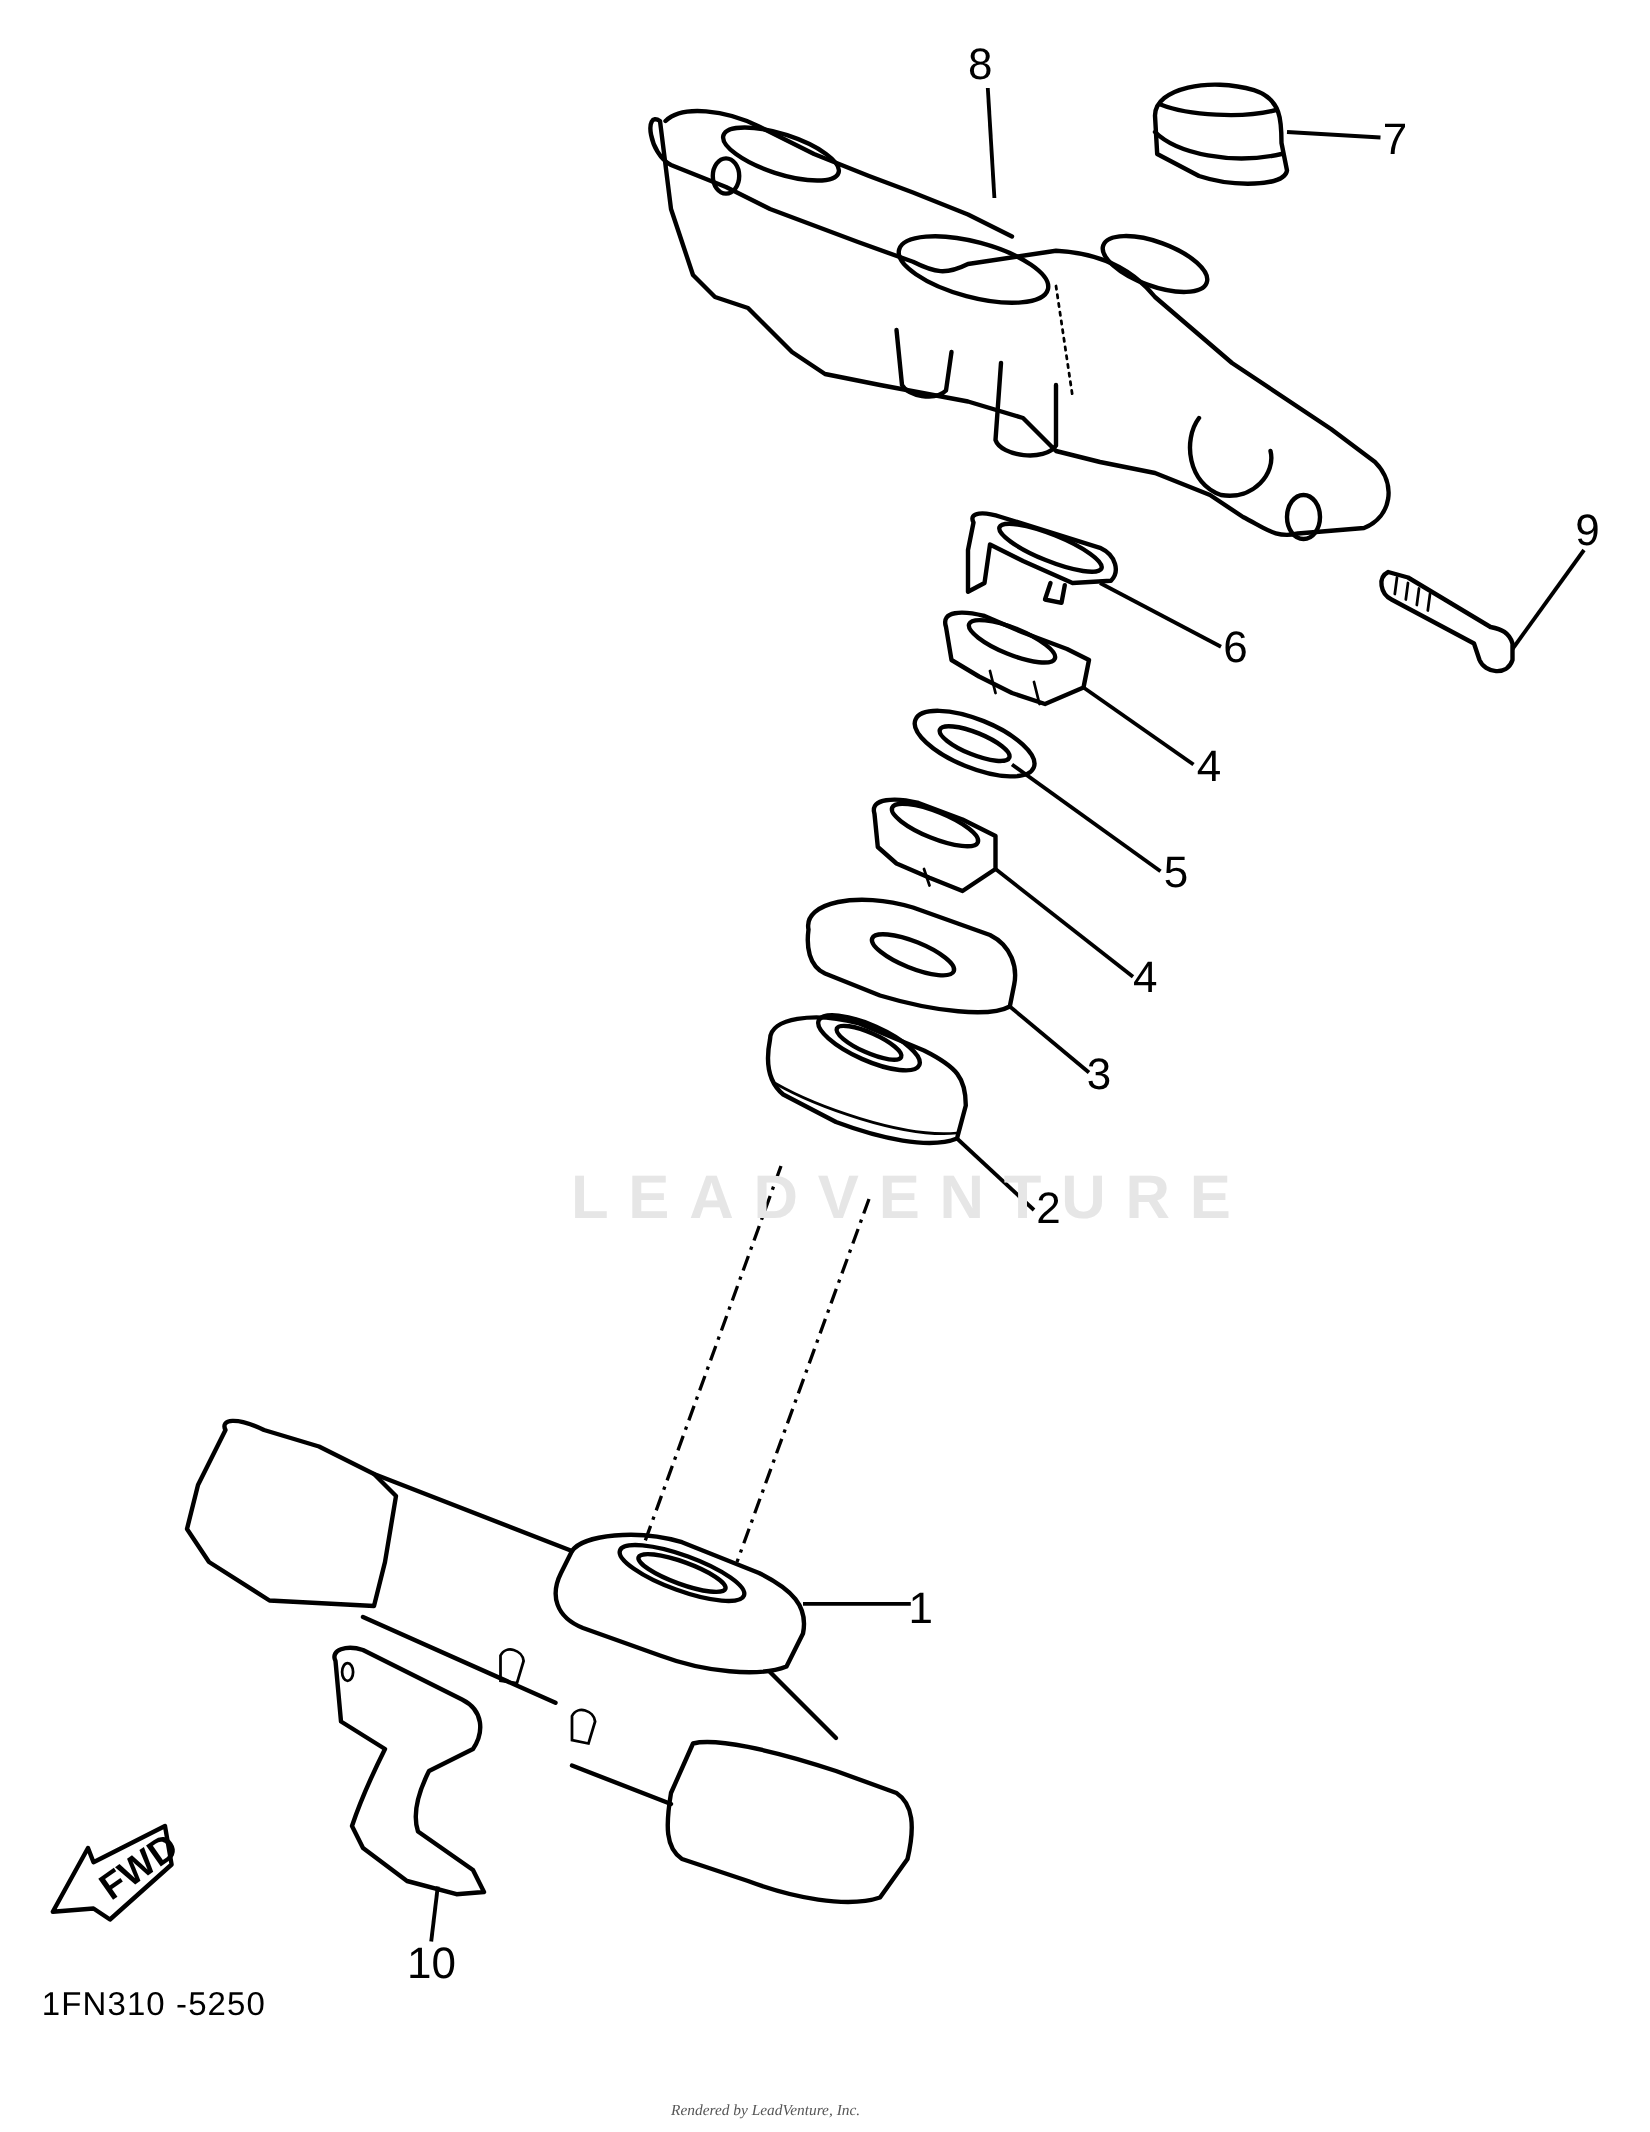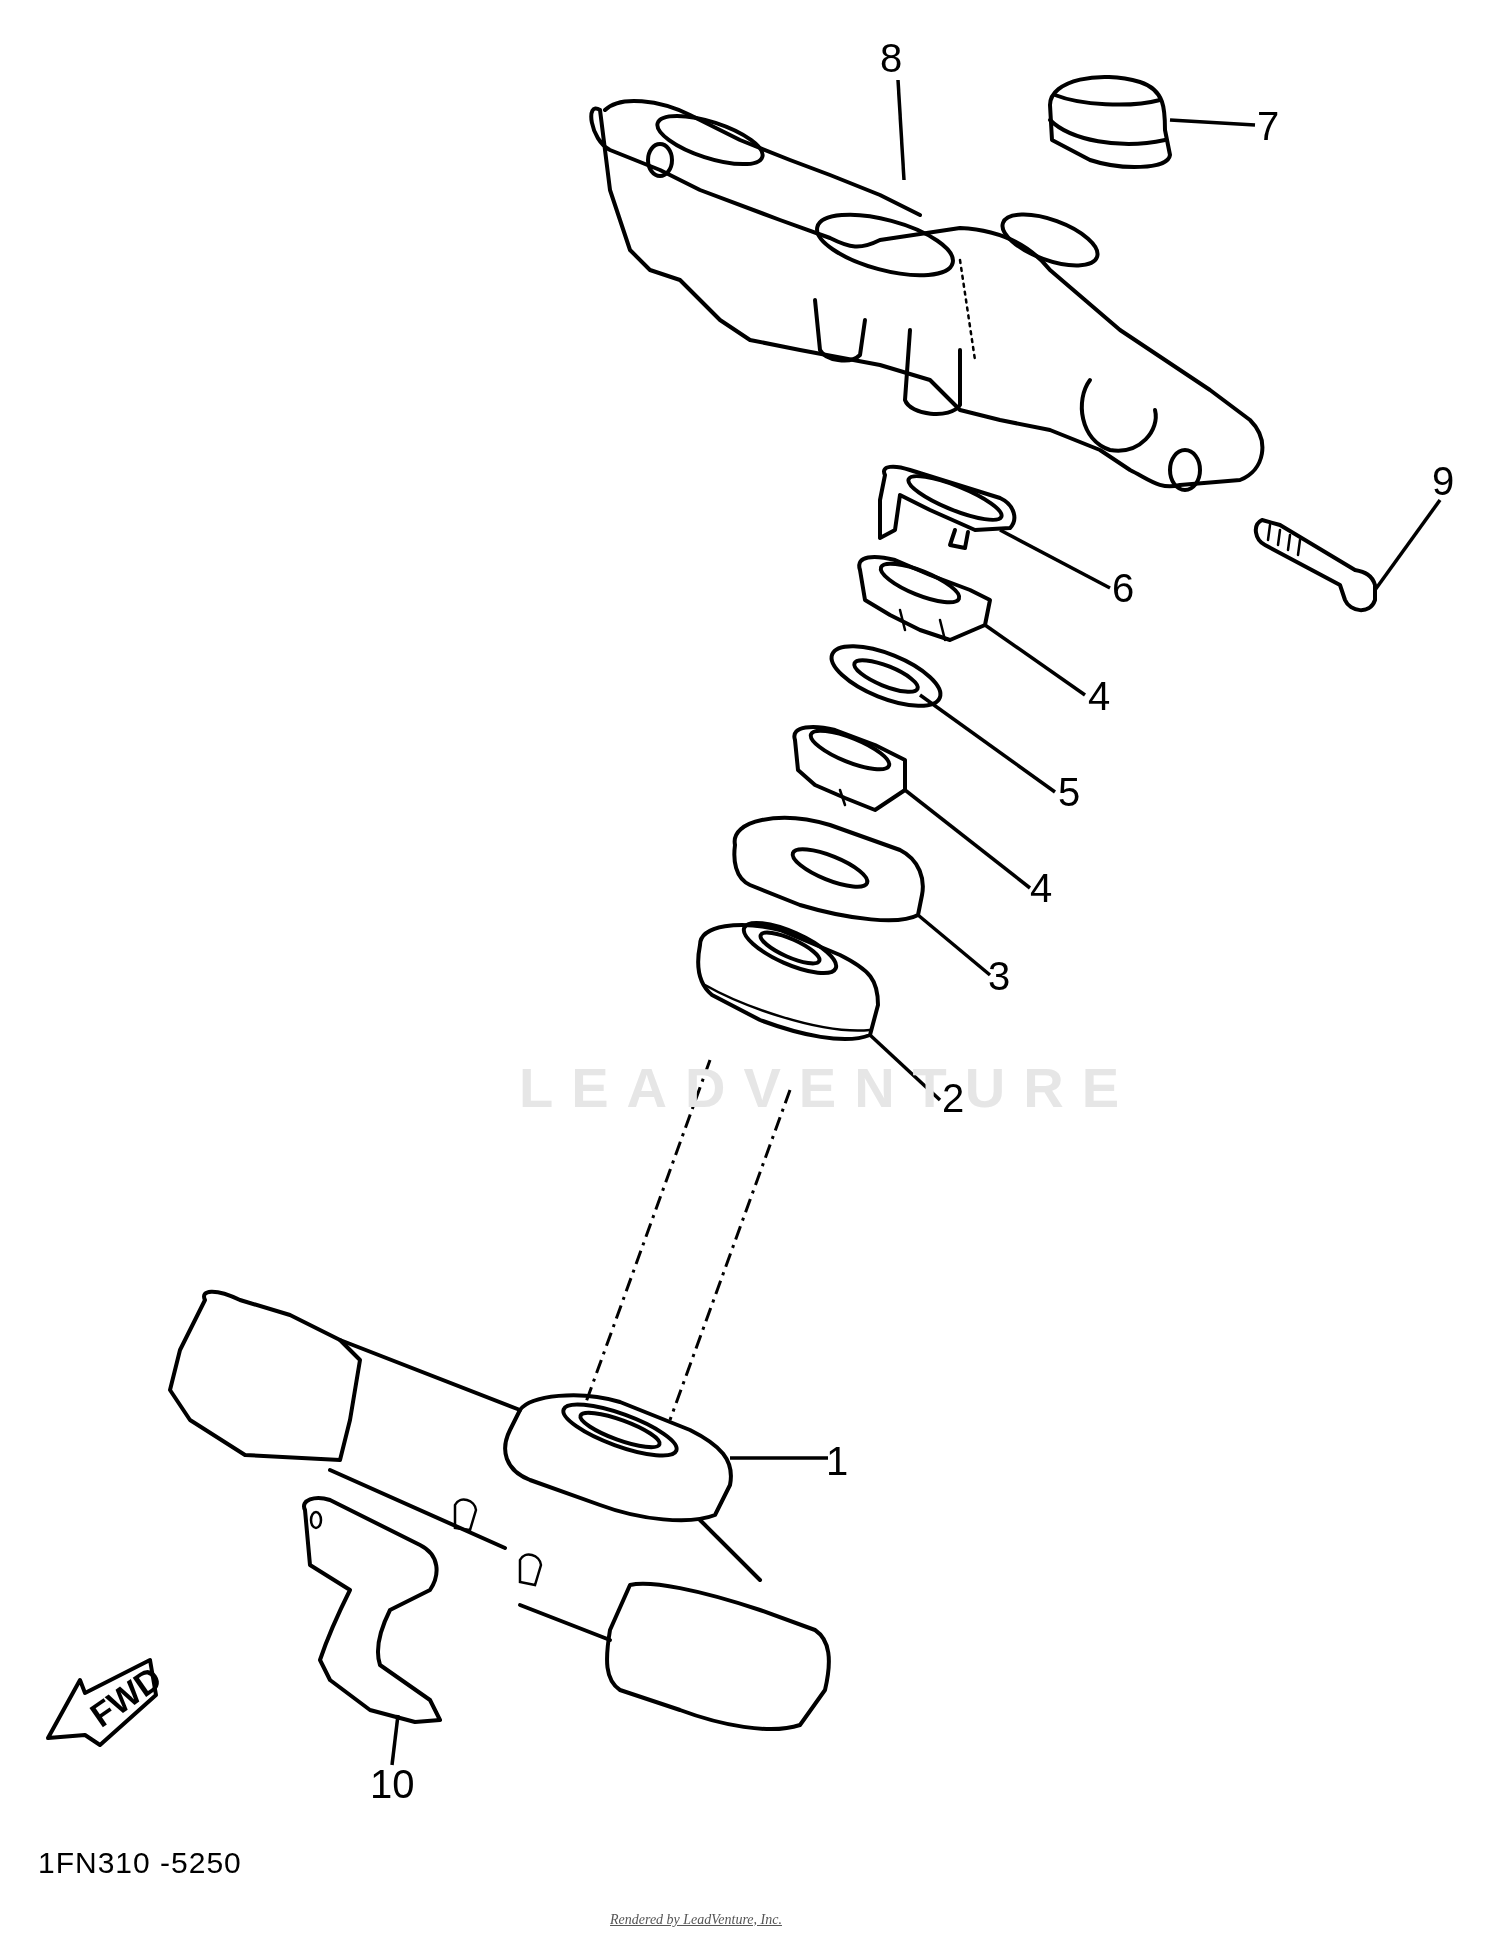--- a/index.html
+++ b/index.html
@@ -4,26 +4,26 @@
 <style>
   html, body { margin: 0; padding: 0; background: #ffffff; }
   body { width: 1500px; height: 1938px; position: relative; overflow: hidden;
          font-family: "Liberation Sans", sans-serif; color: #000; }
   #diagram { position: absolute; left: 0; top: 0; width: 1500px; height: 1938px; }
   .ln { fill: none; stroke: #000; stroke-width: 4; stroke-linejoin: round; stroke-linecap: round; }
   .thin { fill: none; stroke: #000; stroke-width: 2.5; stroke-linecap: round; }
   .dash { fill: none; stroke: #000; stroke-width: 3; stroke-dasharray: 14 6 3 6; }
   .leader { fill: none; stroke: #000; stroke-width: 3.5; }
   .callout { font-family: "Liberation Sans", sans-serif; font-size: 40px; fill: #000; }
-  .part-code { position: absolute; left: 38px; top: 1846px; font-size: 30px; letter-spacing: 1px;
+  .part-code { position: absolute; left: 38px; top: 1806px; font-size: 30px; letter-spacing: 1px;
                font-family: "Liberation Sans", sans-serif; }
   .copyright { position: absolute; left: 0; width: 1500px; top: 1948px; text-align: right;
                font-size: 40px; font-family: "Liberation Sans", sans-serif; }
   .wm-small { position: absolute; left: 610px; top: 1912px; font-size: 14px; color: #555;
-              font-family: "Liberation Serif", serif; font-style: italic; text-decoration: underline; }
+              font-family: "Liberation Serif", serif; font-style: italic; }
   .watermark { position: absolute; left: 490px; top: 1055px; font-size: 56px; letter-spacing: 18px;
                color: #e6e6e6; font-weight: bold; font-family: "Liberation Sans", sans-serif; margin-left: 29px; }
   .fwd-text { font-family: "Liberation Sans", sans-serif; font-weight: bold; font-size: 34px; fill: #000; }
 </style>
 </head>
 <body>
 
 <svg id="diagram" viewBox="0 0 1500 1938" xmlns="http://www.w3.org/2000/svg">
 
   <g>

